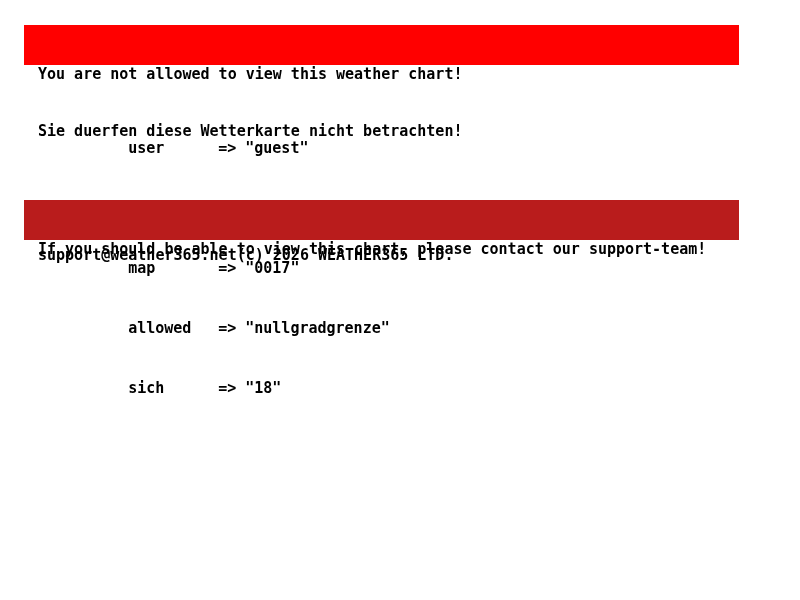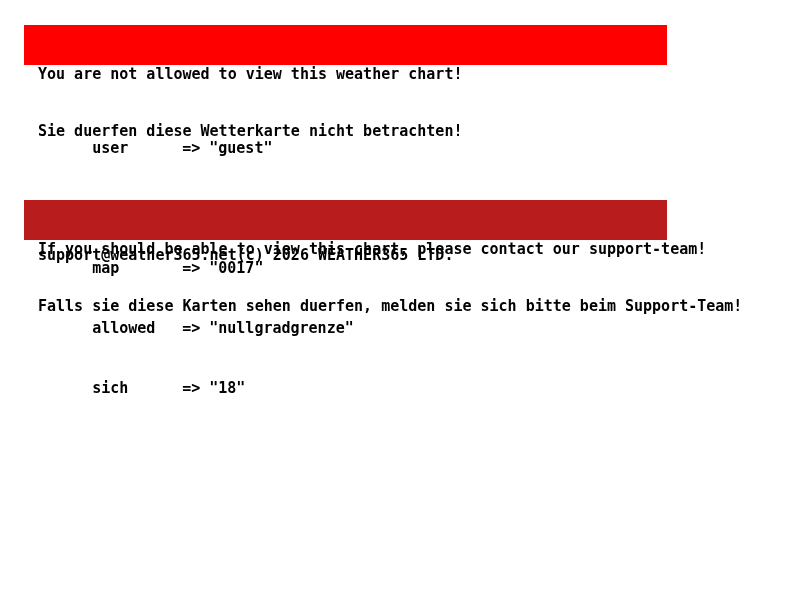--- a/index.html
+++ b/index.html
@@ -15,21 +15,21 @@
   }
   .page {
     position: relative;
     width: 800px;
     height: 600px;
     overflow: hidden;
   }
   .banner {
     position: absolute;
     left: 24px;
-    width: 643px;
+    width: 715px;
     height: 40px;
     box-sizing: border-box;
     padding: 2px 0 0 14px;
     line-height: 19px;
     white-space: pre;
   }
   .banner-error {
     top: 25px;
     background: #ff0000;
   }
@@ -41,20 +41,21 @@
     position: absolute;
     left: 38px;
     top: 78px;
     line-height: 20px;
     white-space: pre;
   }
   .param-row { height: 20px; }
   .param-key {
     display: inline-block;
     width: 90px; 
+    margin-left: 36px;
   }
   .param-arrow { display: inline-block; }
   .param-value {
     display: inline-block;
     margin-left: 9px;
   }
   .footer {
     position: absolute;
     left: 38px;
     top: 246px;
@@ -88,21 +89,20 @@
     <div class="param-row">
       <span class="param-key">allowed</span><span class="param-arrow">=&gt;</span><span class="param-value">"nullgradgrenze"</span>
     </div>
     <div class="param-row">
       <span class="param-key">sich</span><span class="param-arrow">=&gt;</span><span class="param-value">"18"</span>
     </div>
   </div>
 
   <div class="banner banner-info">
     <div>If you should be able to view this chart, please contact our support-team!</div>
-    <div>Falls sie diese Karten sehen duerfen, melden sie sich bitte beim Support-Team!</div>
   </div>
 
   <div class="footer">
     <span>support@weather365.net</span>
     <span>(c) 2026 WEATHER365 LTD.</span>
   </div>
 
 </div>
 
 </body></html>

